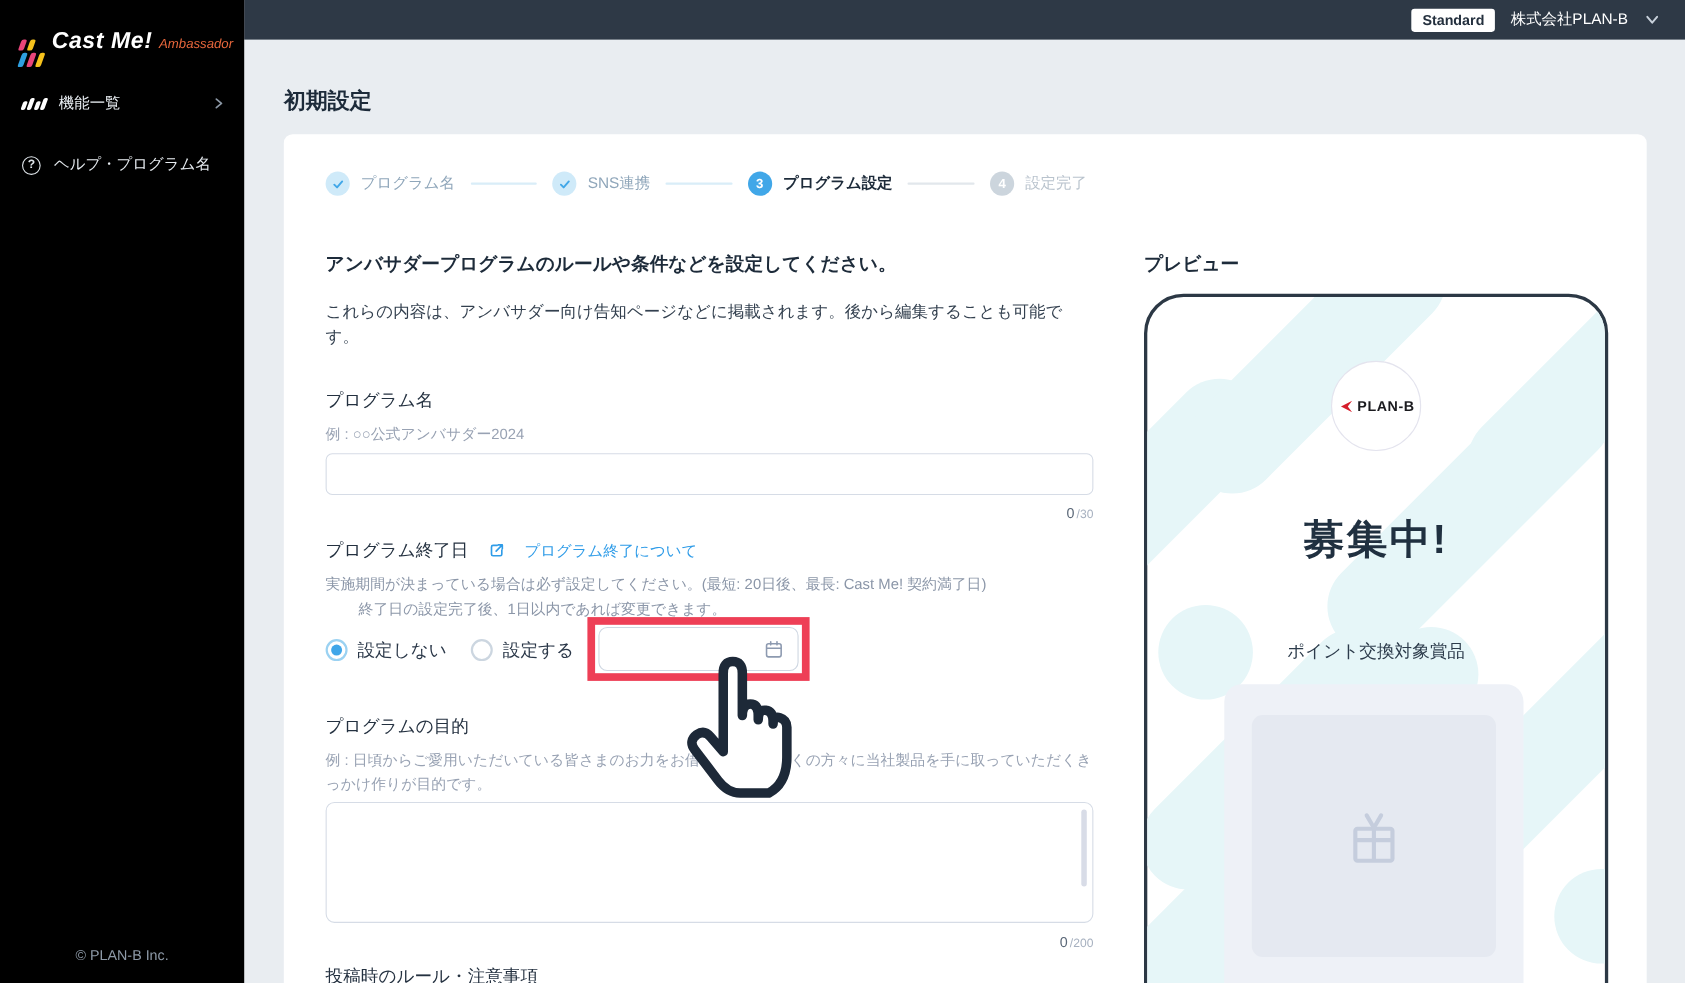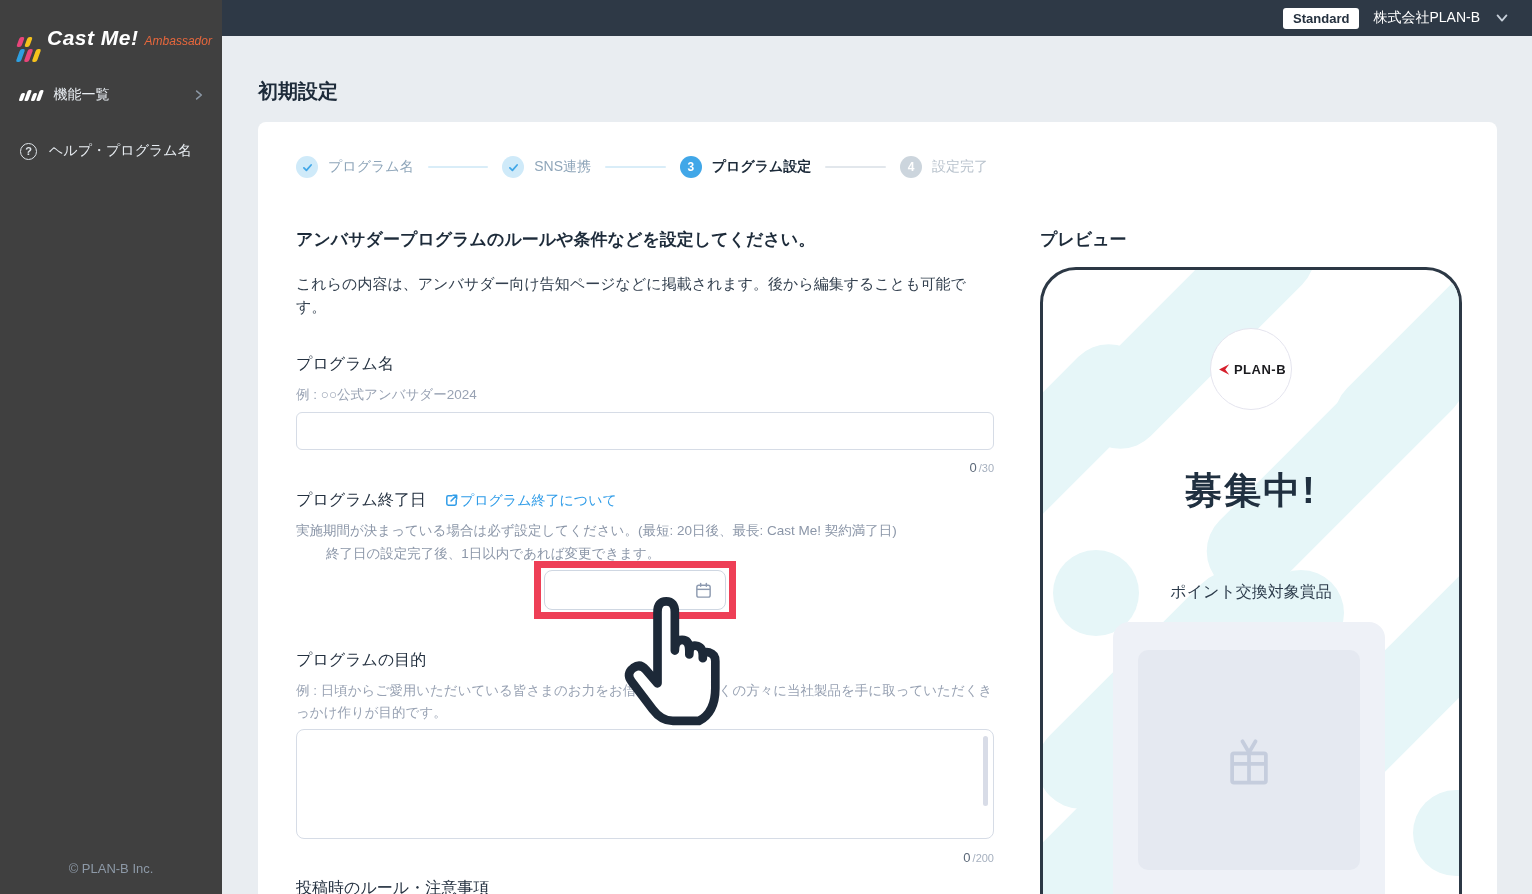--- a/index.html
+++ b/index.html
@@ -1,20 +1,20 @@
 <!DOCTYPE html>
 <html><head>
 <meta charset="utf-8">
 <style>
   * { margin:0; padding:0; box-sizing:border-box; }
   html,body { width:1532px; height:894px; overflow:hidden; }
   body { font-family:"Liberation Sans","DejaVu Sans",sans-serif; background:#e9edf1; position:relative; color:#24313f; }
 
   
-  .sidebar { position:absolute; left:0; top:0; width:222px; height:894px; background:#404040; z-index:30; }
+  .sidebar { position:absolute; left:0; top:0; width:222px; height:894px; background:#000000; z-index:30; }
   .logo-row { display:flex; align-items:baseline; gap:6px; padding:26px 0 0 18px; }
   .slash-mark { display:inline-flex; flex-direction:column; gap:2px; margin-right:2px; transform:translateY(2px); }
   .slash-row { display:flex; gap:3px; }
   .slash { width:5px; height:10px; border-radius:2px; transform:skewX(-20deg); }
   .slash.tall { height:13px; }
   .s-pink { background:#e8457a; } .s-yellow { background:#f6c21c; } .s-blue { background:#2e9fe0; }
   .logo-brand { color:#ffffff; font-size:21px; font-weight:bold; font-style:italic; letter-spacing:.5px; }
   .logo-suffix { color:#e8673c; font-size:12px; font-style:italic; }
   .side-item { display:flex; align-items:center; gap:12px; color:#e8edf2; font-size:14px; padding:12px 16px 12px 20px; margin-top:14px; cursor:pointer; }
   .side-item:first-of-type { margin-top:46px; }
@@ -54,21 +54,21 @@
   .section-desc { position:absolute; left:38px; top:150px; width:700px; font-size:15px; line-height:23px; color:#33404f; }
 
   .field-label { position:absolute; font-size:16px; font-weight:normal; color:#243140; }
   .hint { position:absolute; font-size:13.5px; color:#98a2b3; }
   .text-input { position:absolute; left:38px; width:698px; height:38px; border:1px solid #d6dce6; border-radius:6px; background:#fff; font-size:14px; padding:0 10px; outline:none; color:#243140; }
   .counter { position:absolute; left:38px; width:698px; text-align:right; color:#8b96a8; }
   .counter .cur { font-size:13px; color:#5b6878; }
   .counter .max { font-size:11px; color:#a6b0bf; margin-left:2px; }
 
   .enddate-row { position:absolute; left:38px; top:368px; display:flex; align-items:center; gap:18px; }
-  .link { display:flex; align-items:center; gap:1px; color:#2f9ce8; font-size:14px; cursor:pointer; }
+  .link { display:flex; align-items:center; gap:18px; color:#2f9ce8; font-size:14px; cursor:pointer; }
   .note { position:absolute; left:38px; font-size:13.5px; color:#8b96a8; }
 
   .radio-row { position:absolute; left:38px; top:456px; display:flex; align-items:center; gap:22px; height:26px; }
   .radio-opt { display:flex; align-items:center; gap:9px; cursor:pointer; }
   .radio-circle { width:20px; height:20px; border-radius:50%; background:#fff; display:flex; align-items:center; justify-content:center; }
   .radio-circle.on { border:2.5px solid #9bd2f2; }
   .radio-circle.on .dot { width:10px; height:10px; border-radius:50%; background:#3fa6e9; }
   .radio-circle.off { border:2px solid #ccd6e0; }
   .radio-label { font-size:16px; color:#2a3748; }
 
@@ -195,20 +195,32 @@
         <svg width="15" height="15" viewBox="0 0 16 16">
           <path d="M8.5 3 H4.5 Q3 3 3 4.5 V11.5 Q3 13 4.5 13 H11.5 Q13 13 13 11.5 V7.5" fill="none" stroke="#2f9ce8" stroke-width="1.6" stroke-linecap="round"></path>
           <path d="M7.5 8.5 L13.2 2.8 M9.5 2.5 H13.5 V6.5" fill="none" stroke="#2f9ce8" stroke-width="1.6" stroke-linecap="round" stroke-linejoin="round"></path>
         </svg>
         <span>プログラム終了について</span>
       </span>
     </div>
     <div class="note" style="top:400px;">実施期間が決まっている場合は必ず設定してください。(最短: 20日後、最長: Cast Me! 契約満了日)</div>
     <div class="note" style="top:423px;margin-left:30px;">終了日の設定完了後、1日以内であれば変更できます。</div>
 
+    <div class="radio-row">
+      <span class="radio-opt">
+        <span class="radio-circle on">
+            <span class="dot"></span>
+          </span>
+        <span class="radio-label">設定しない</span>
+      </span>
+      <span class="radio-opt">
+        <span class="radio-circle off"></span>
+        <span class="radio-label">設定する</span>
+      </span>
+    </div>
 
     <div class="highlight-box"></div>
     <div class="date-input">
       <svg width="19" height="19" viewBox="0 0 20 20">
         <rect x="3" y="4.5" width="14" height="12.5" rx="2" fill="none" stroke="#8d9ab0" stroke-width="1.5"></rect>
         <line x1="3" y1="8.8" x2="17" y2="8.8" stroke="#8d9ab0" stroke-width="1.5"></line>
         <line x1="7" y1="2.5" x2="7" y2="5.5" stroke="#8d9ab0" stroke-width="1.5" stroke-linecap="round"></line>
         <line x1="13" y1="2.5" x2="13" y2="5.5" stroke="#8d9ab0" stroke-width="1.5" stroke-linecap="round"></line>
       </svg>
     </div>

